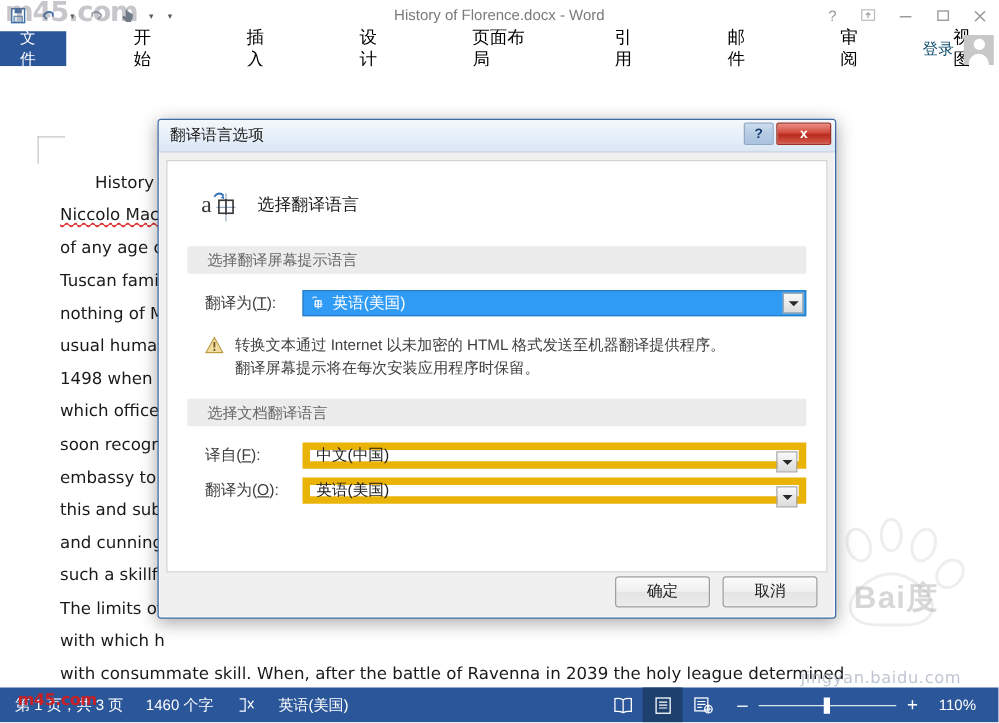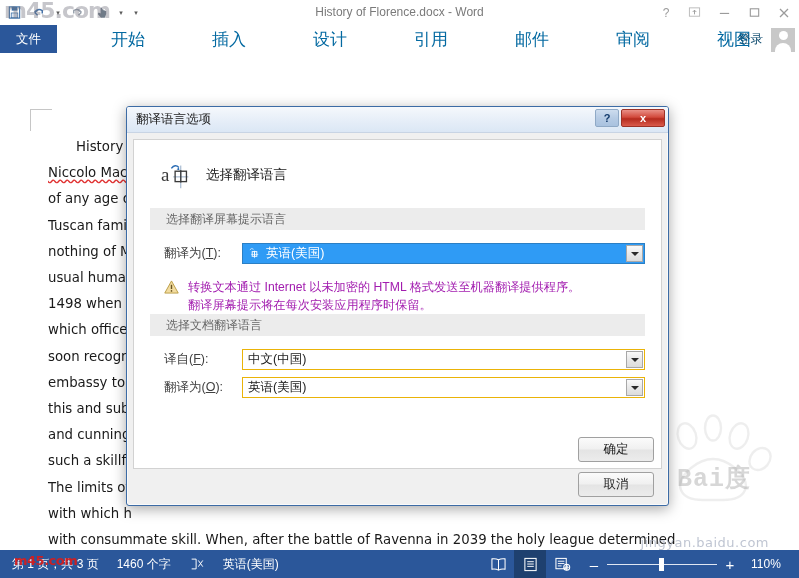--- a/index.html
+++ b/index.html
@@ -61,21 +61,21 @@
   
   .ribbonbar {
     position: absolute; left: 0; top: 25px;
     width: 799px; height: 28px;
     background: #ffffff;
     display: flex; align-items: stretch; gap: 41px;
   }
   .tab {
     padding: 0 13px;
     display: flex; align-items: center;
-    font-size: 17px; color: #0369a1;
+    font-size: 14px; color: #000000;
   }
   .tab.file {
     background: #2b579a; color: #ffffff;
     padding: 0 16px;
     font-size: 12.5px;
   }
   .signin {
     position: absolute; right: 36px; top: 0;
     height: 28px; display: flex; align-items: center;
     font-size: 12.5px; color: #0c4a6e;
@@ -139,21 +139,21 @@
     color: rgba(120,120,130,0.42);
     letter-spacing: -1px;
   }
   .wm-baidu-paw {
     right: 22px; bottom: 42px;
     width: 120px; height: 96px;
     opacity: .30;
   }
   .wm-baidu-text {
     right: 48px; bottom: 56px;
-    font-family: Liberation Mono, monospace;
+    font-family: Liberation Sans, sans-serif;
     font-size: 25px; font-weight: bold;
     color: rgba(150,150,150,0.38);
     letter-spacing: 1px;
     text-align: right;
   }
   .wm-jingyan {
     right: 30px; bottom: 0px;
     font-family: "DejaVu Sans", sans-serif;
     font-size: 13px;
     color: rgba(170,178,195,0.75);
@@ -194,21 +194,21 @@
     position: relative;
   }
   .zoom-thumb {
     position: absolute; left: 52px; top: -6px;
     width: 5px; height: 13px; background: #ffffff;
   }
   .zoom-pct { margin-left: 8px; font-size: 12px; min-width: 38px; }
 
   
   .dialog {
-    position: absolute; left: 126px; top: 106px;
+    position: absolute; left: 126px; top: 95px;
     width: 543px; height: 400px;
     background: #f0f0f0;
     border: 1px solid #3c6ba5;
     border-radius: 3px;
     box-shadow: 0 0 0 1px rgba(255,255,255,0.65) inset,
                 0 3px 14px rgba(0,0,0,0.35);
     overflow: hidden;
   }
   .dlg-titlebar {
     height: 26px;
@@ -268,21 +268,21 @@
     margin: 13px 16px 0 16px;
   }
   .row-label {
     width: 92px; padding-left: 14px;
     font-size: 12.5px; color: #404040;
   }
   .row-label u { text-decoration: underline; }
   .combo {
     flex: 1;
     height: 21px;
-    border: 1px solid #eab308;
+    border: 6px solid #eab308;
     background: #ffffff;
     display: flex; align-items: center;
     position: relative;
     font-size: 12.5px; color: #1b1b1b;
     padding-left: 5px;
   }
   .combo.selected {
     background: #2f9bf5;
     border: 1px solid #2b7fc4;
     color: #ffffff;
@@ -303,25 +303,25 @@
     border-left: 4px solid transparent;
     border-right: 4px solid transparent;
     border-top: 4px solid #2a2a2a;
   }
   .notice {
     display: flex; margin: 14px 16px 0 16px;
     padding-left: 14px; gap: 9px;
   }
   .warn-icon { width: 15px; height: 14px; flex: 0 0 15px; margin-top: 2px; }
   .notice-text {
-    font-size: 12.2px; color: #a21caf; line-height: 18px;
+    font-size: 12.2px; color: #404040; line-height: 18px;
   }
   .dlg-footer {
     position: absolute; right: 14px; bottom: 8px;
-    display: flex; gap: 10px; flex-direction: column;
+    display: flex; gap: 10px;
   }
   .dlg-button {
     width: 76px; height: 25px;
     background: linear-gradient(180deg,#fbfbfb 0%,#f0f0f0 48%,#e4e4e4 52%,#ececec 100%);
     border: 1px solid #a0a0a0;
     border-radius: 3px;
     display: flex; align-items: center; justify-content: center;
     font-size: 12.5px; color: #1b1b1b;
   }
 </style>
@@ -387,20 +387,21 @@
           </svg>
       </div>
     </div>
   </div>
 
   <div class="ribbonbar">
     <div class="tab file">文件</div>
     <div class="tab">开始</div>
     <div class="tab">插入</div>
     <div class="tab">设计</div>
+    <div class="tab">页面布局</div>
     <div class="tab">引用</div>
     <div class="tab">邮件</div>
     <div class="tab">审阅</div>
     <div class="tab">视图</div>
 
     <div class="signin">登录</div>
     <div class="avatar">
       <div class="head"></div>
         <div class="body"></div>
     </div>
@@ -541,21 +542,21 @@
           <path d="M8 1 L15.2 14 H0.8 Z" fill="#f2dca0" stroke="#b99b42" stroke-width="1"></path>
           <path d="M8 5 V9.6" stroke="#6a5420" stroke-width="1.5"></path>
           <circle cx="8" cy="11.7" r="0.9" fill="#6a5420"></circle>
         </svg>
         <div class="notice-text">
           <div>转换文本通过 Internet 以未加密的 HTML 格式发送至机器翻译提供程序。</div>
           <div>翻译屏幕提示将在每次安装应用程序时保留。</div>
         </div>
       </div>
 
-      <div class="group-head" style="margin-top:0">选择文档翻译语言</div>
+      <div class="group-head" style="margin-top:16px">选择文档翻译语言</div>
 
       <div class="row">
         <div class="row-label"><span>译自(</span><u>F</u><span>):</span></div>
         <div class="combo">
           <span>中文(中国)</span>
           <span class="combo-arrow">
               <span class="tri"></span>
             </span>
         </div>
       </div>

